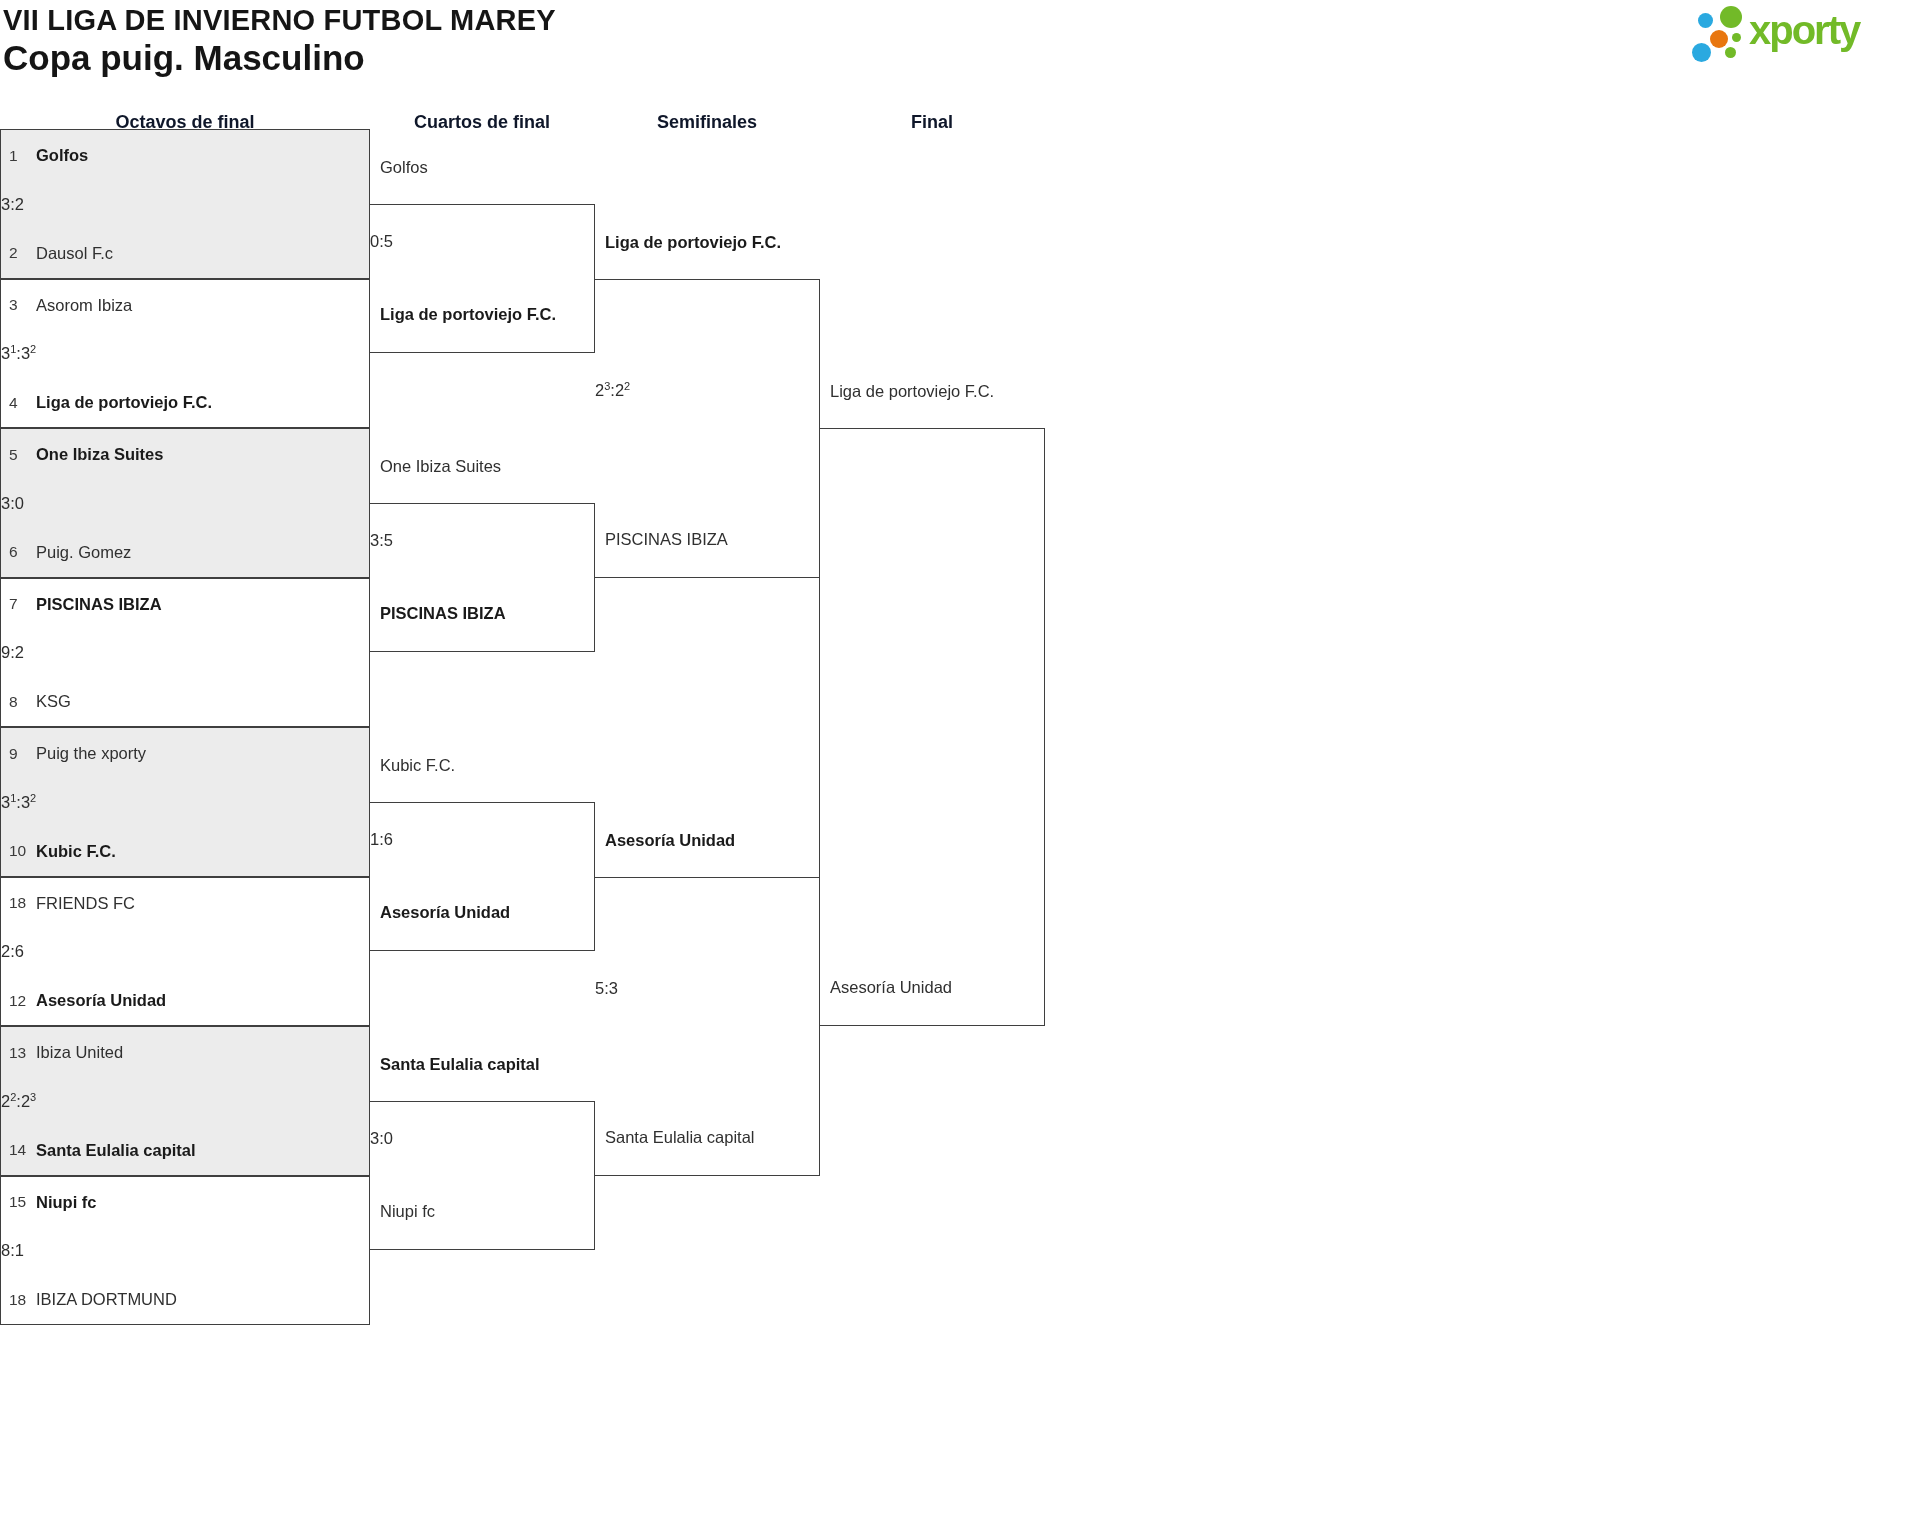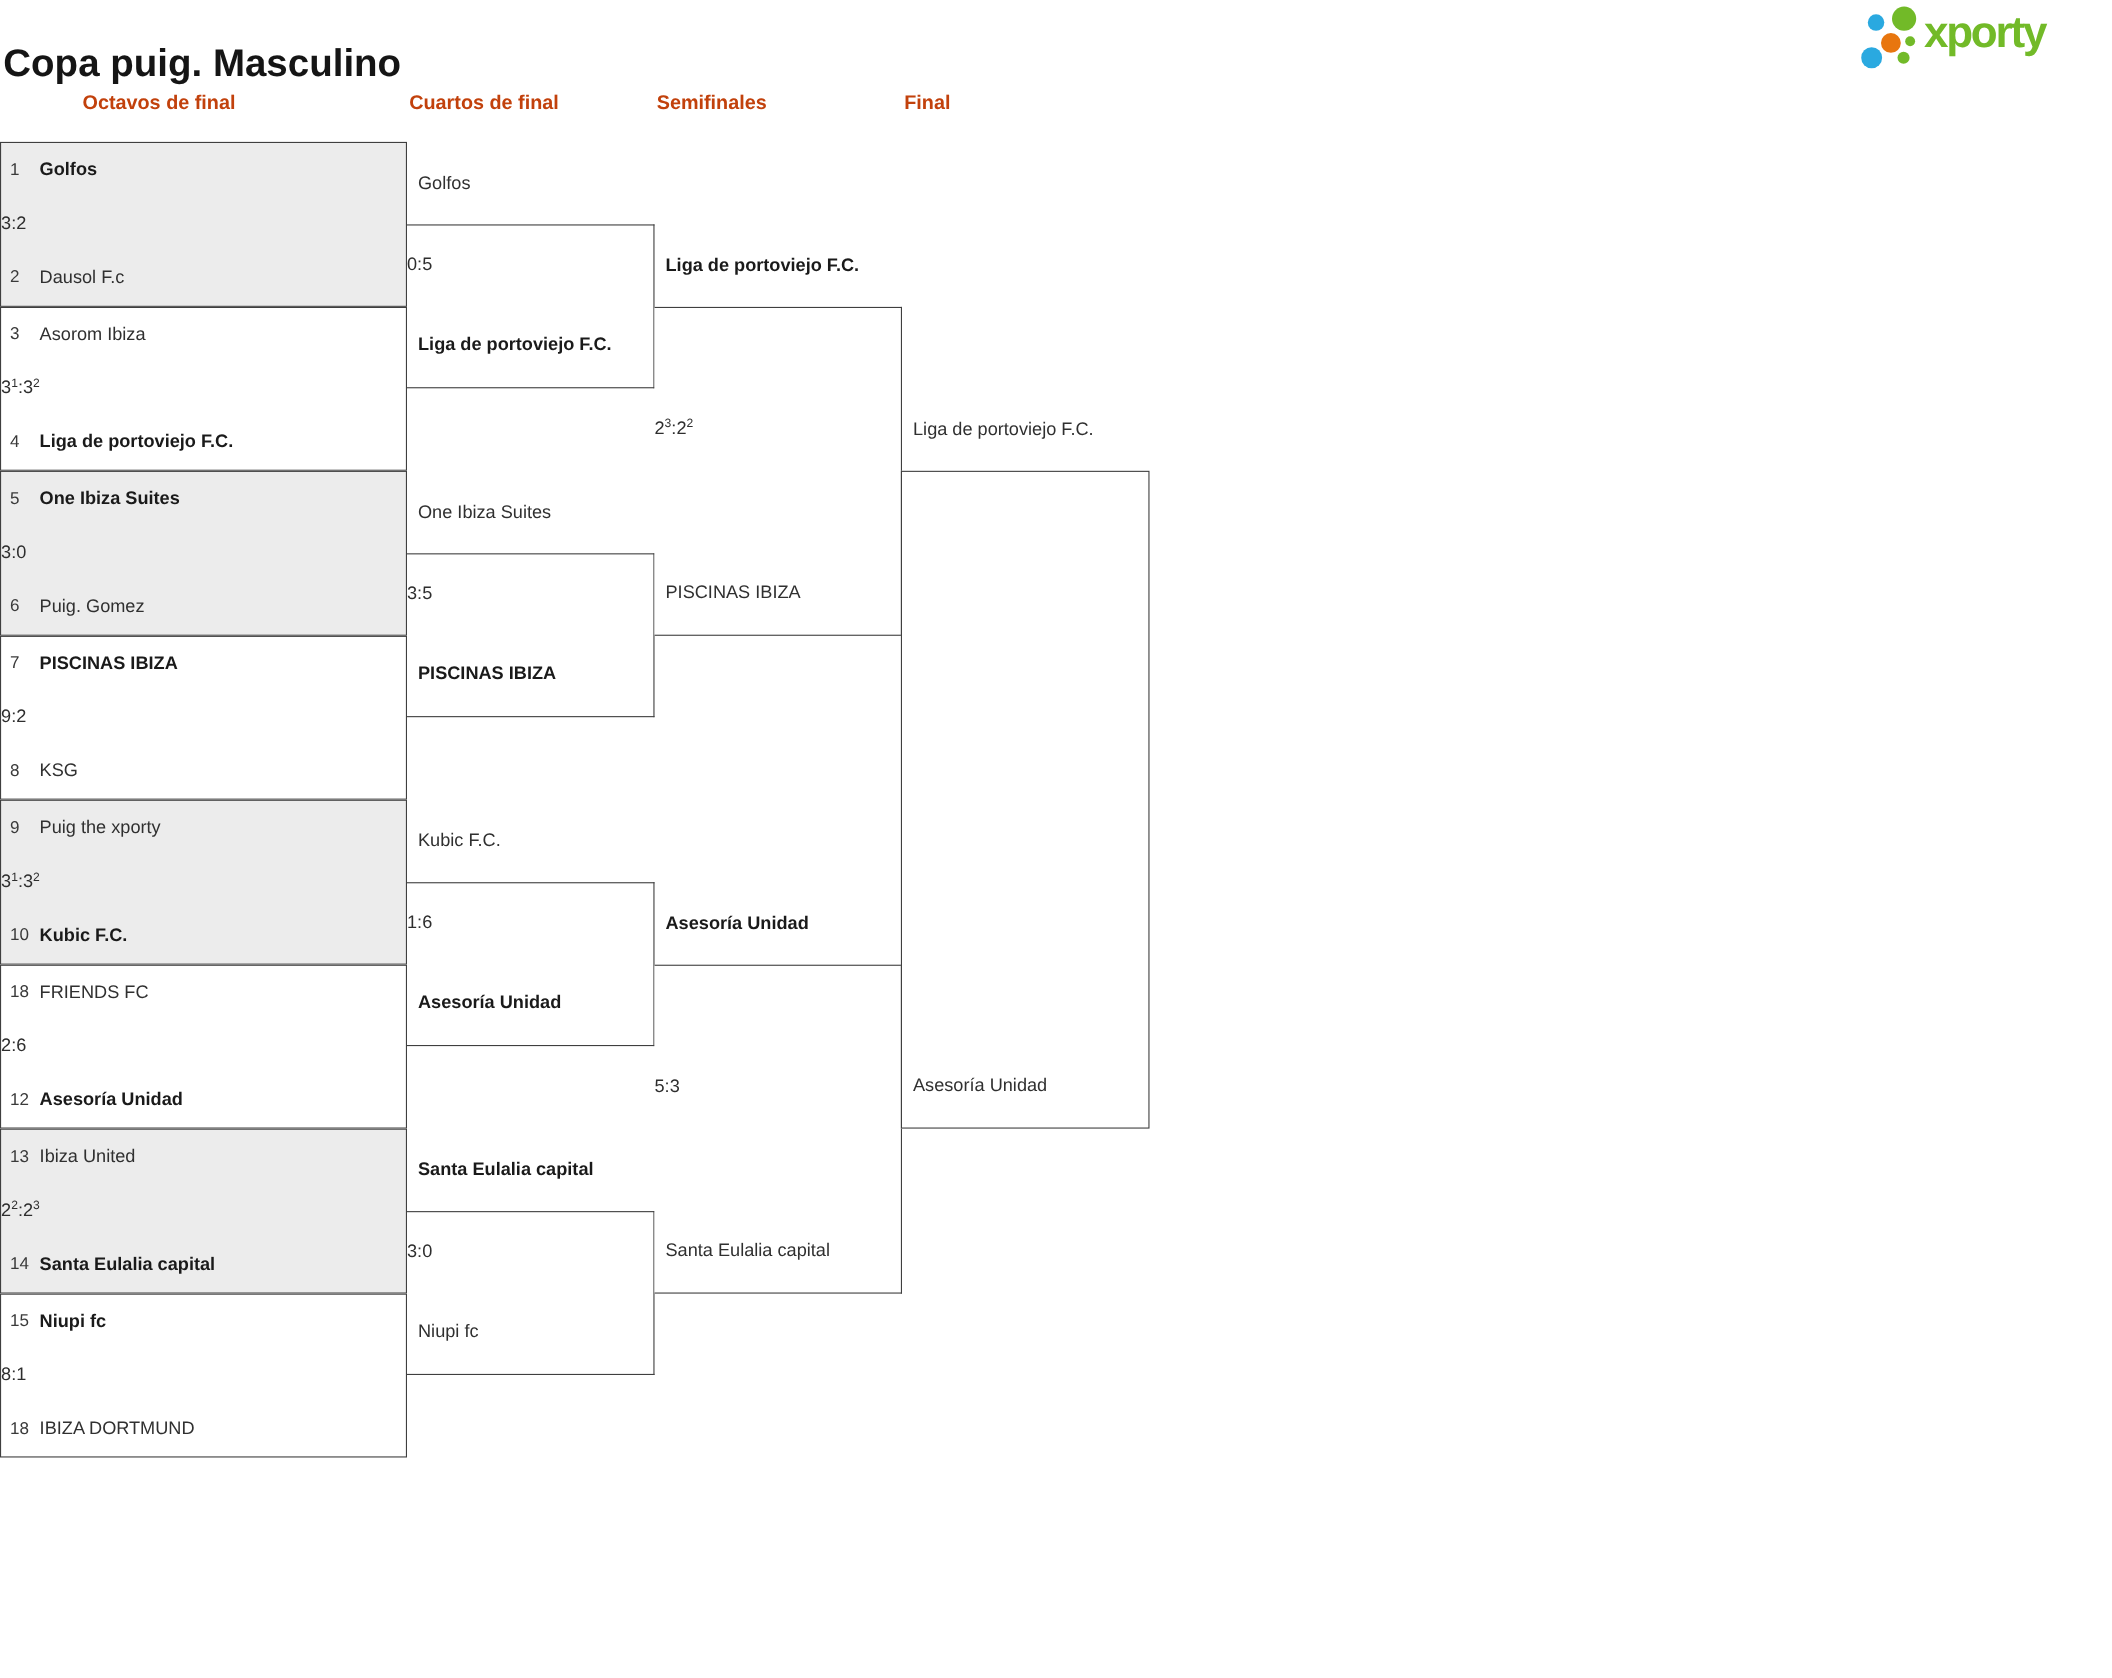--- a/index.html
+++ b/index.html
@@ -12,21 +12,21 @@
   .logo{position:absolute;left:1692px;top:6px;width:228px;height:64px;}
   .dot{position:absolute;border-radius:50%;}
   .d-blue1{left:6px;top:7px;width:15px;height:15px;background:#2aa9e0;}
   .d-green-big{left:28px;top:0px;width:22px;height:22px;background:#72ba28;}
   .d-green-sm-r{left:40px;top:27px;width:9px;height:9px;background:#72ba28;}
   .d-orange{left:18px;top:24px;width:18px;height:18px;background:#e8760f;}
   .d-blue2{left:0px;top:37px;width:19px;height:19px;background:#2aa9e0;}
   .d-green-sm-b{left:33px;top:41px;width:11px;height:11px;background:#72ba28;}
   .logo-text{position:absolute;left:57px;top:2px;font-size:40px;font-weight:700;color:#72ba28;letter-spacing:-2px;}
   
-  .col-h{position:absolute;top:83px;width:220px;text-align:left;font-size:18px;font-weight:700;color:#c2410c;white-space:nowrap;}
+  .col-h{position:absolute;top:112px;width:220px;text-align:center;font-size:18px;font-weight:700;color:#0f172a;white-space:nowrap;}
   
   .box{position:absolute;box-sizing:border-box;border:1px solid #3f3f3f;background:#fff;}
   .box.shaded{background:#ececec;}
   .r16{left:0;width:370px;height:149.5px;}
   .qf{left:370px;width:225px;height:149.5px;border-left:none;}
   .sf{left:595px;width:225px;height:299px;border-left:none;}
   .fin{left:819px;width:226px;height:598px;top:428px;}
   
   .team{position:absolute;left:0;display:flex;align-items:center;white-space:nowrap;font-size:16.5px;color:#303030;}
   .team.t1{top:25px;transform:translateY(-50%);}
@@ -41,20 +41,21 @@
   .score{position:absolute;left:0;width:100%;font-size:16.5px;color:#2e2e2e;white-space:nowrap;}
   .r16 .score{top:50%;transform:translateY(-50%);}
   .qf .score,.sf .score,.fin .score{top:calc(50% - 38px);transform:translateY(-50%);}
   .score sup{font-size:11px;line-height:0;vertical-align:6px;}
 </style>
 </head>
 <body>
 
 <div class="page">
 
+  <div class="title">VII LIGA DE INVIERNO FUTBOL MAREY</div>
   <div class="subtitle">Copa puig. Masculino</div>
 
   <div class="logo">
     <span class="dot d-blue1"></span>
     <span class="dot d-green-big"></span>
     <span class="dot d-green-sm-r"></span>
     <span class="dot d-orange"></span>
     <span class="dot d-blue2"></span>
     <span class="dot d-green-sm-b"></span>
     <span class="logo-text">xporty</span>

